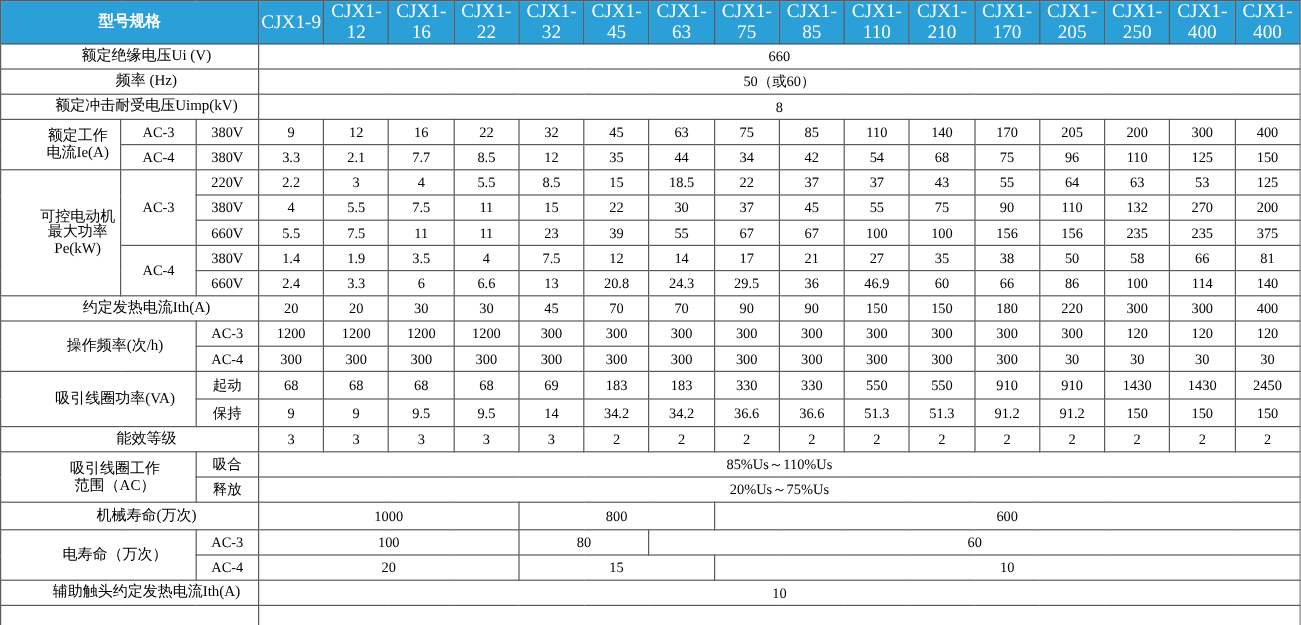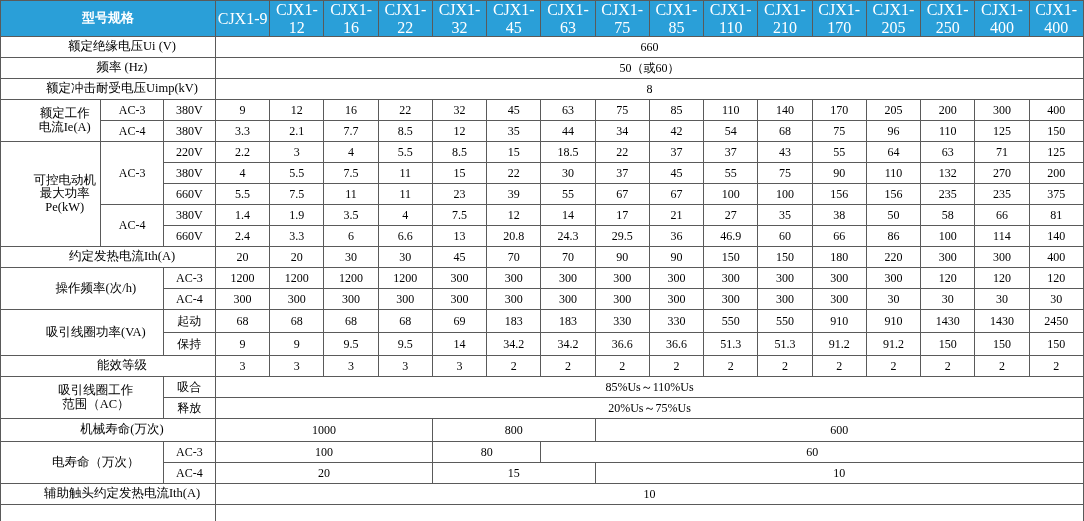--- a/index.html
+++ b/index.html
@@ -139,21 +139,21 @@
       <td class="val">8.5</td>
       <td class="val">15</td>
       <td class="val">18.5</td>
       <td class="val">22</td>
       <td class="val">37</td>
       <td class="val">37</td>
       <td class="val">43</td>
       <td class="val">55</td>
       <td class="val">64</td>
       <td class="val">63</td>
-      <td class="val">71</td>
+      <td class="val">53</td>
       <td class="val">125</td>
     </tr>
     <tr class="r">
       <td class="sub">380V</td>
       <td class="val">4</td>
       <td class="val">5.5</td>
       <td class="val">7.5</td>
       <td class="val">11</td>
       <td class="val">15</td>
       <td class="val">22</td>

